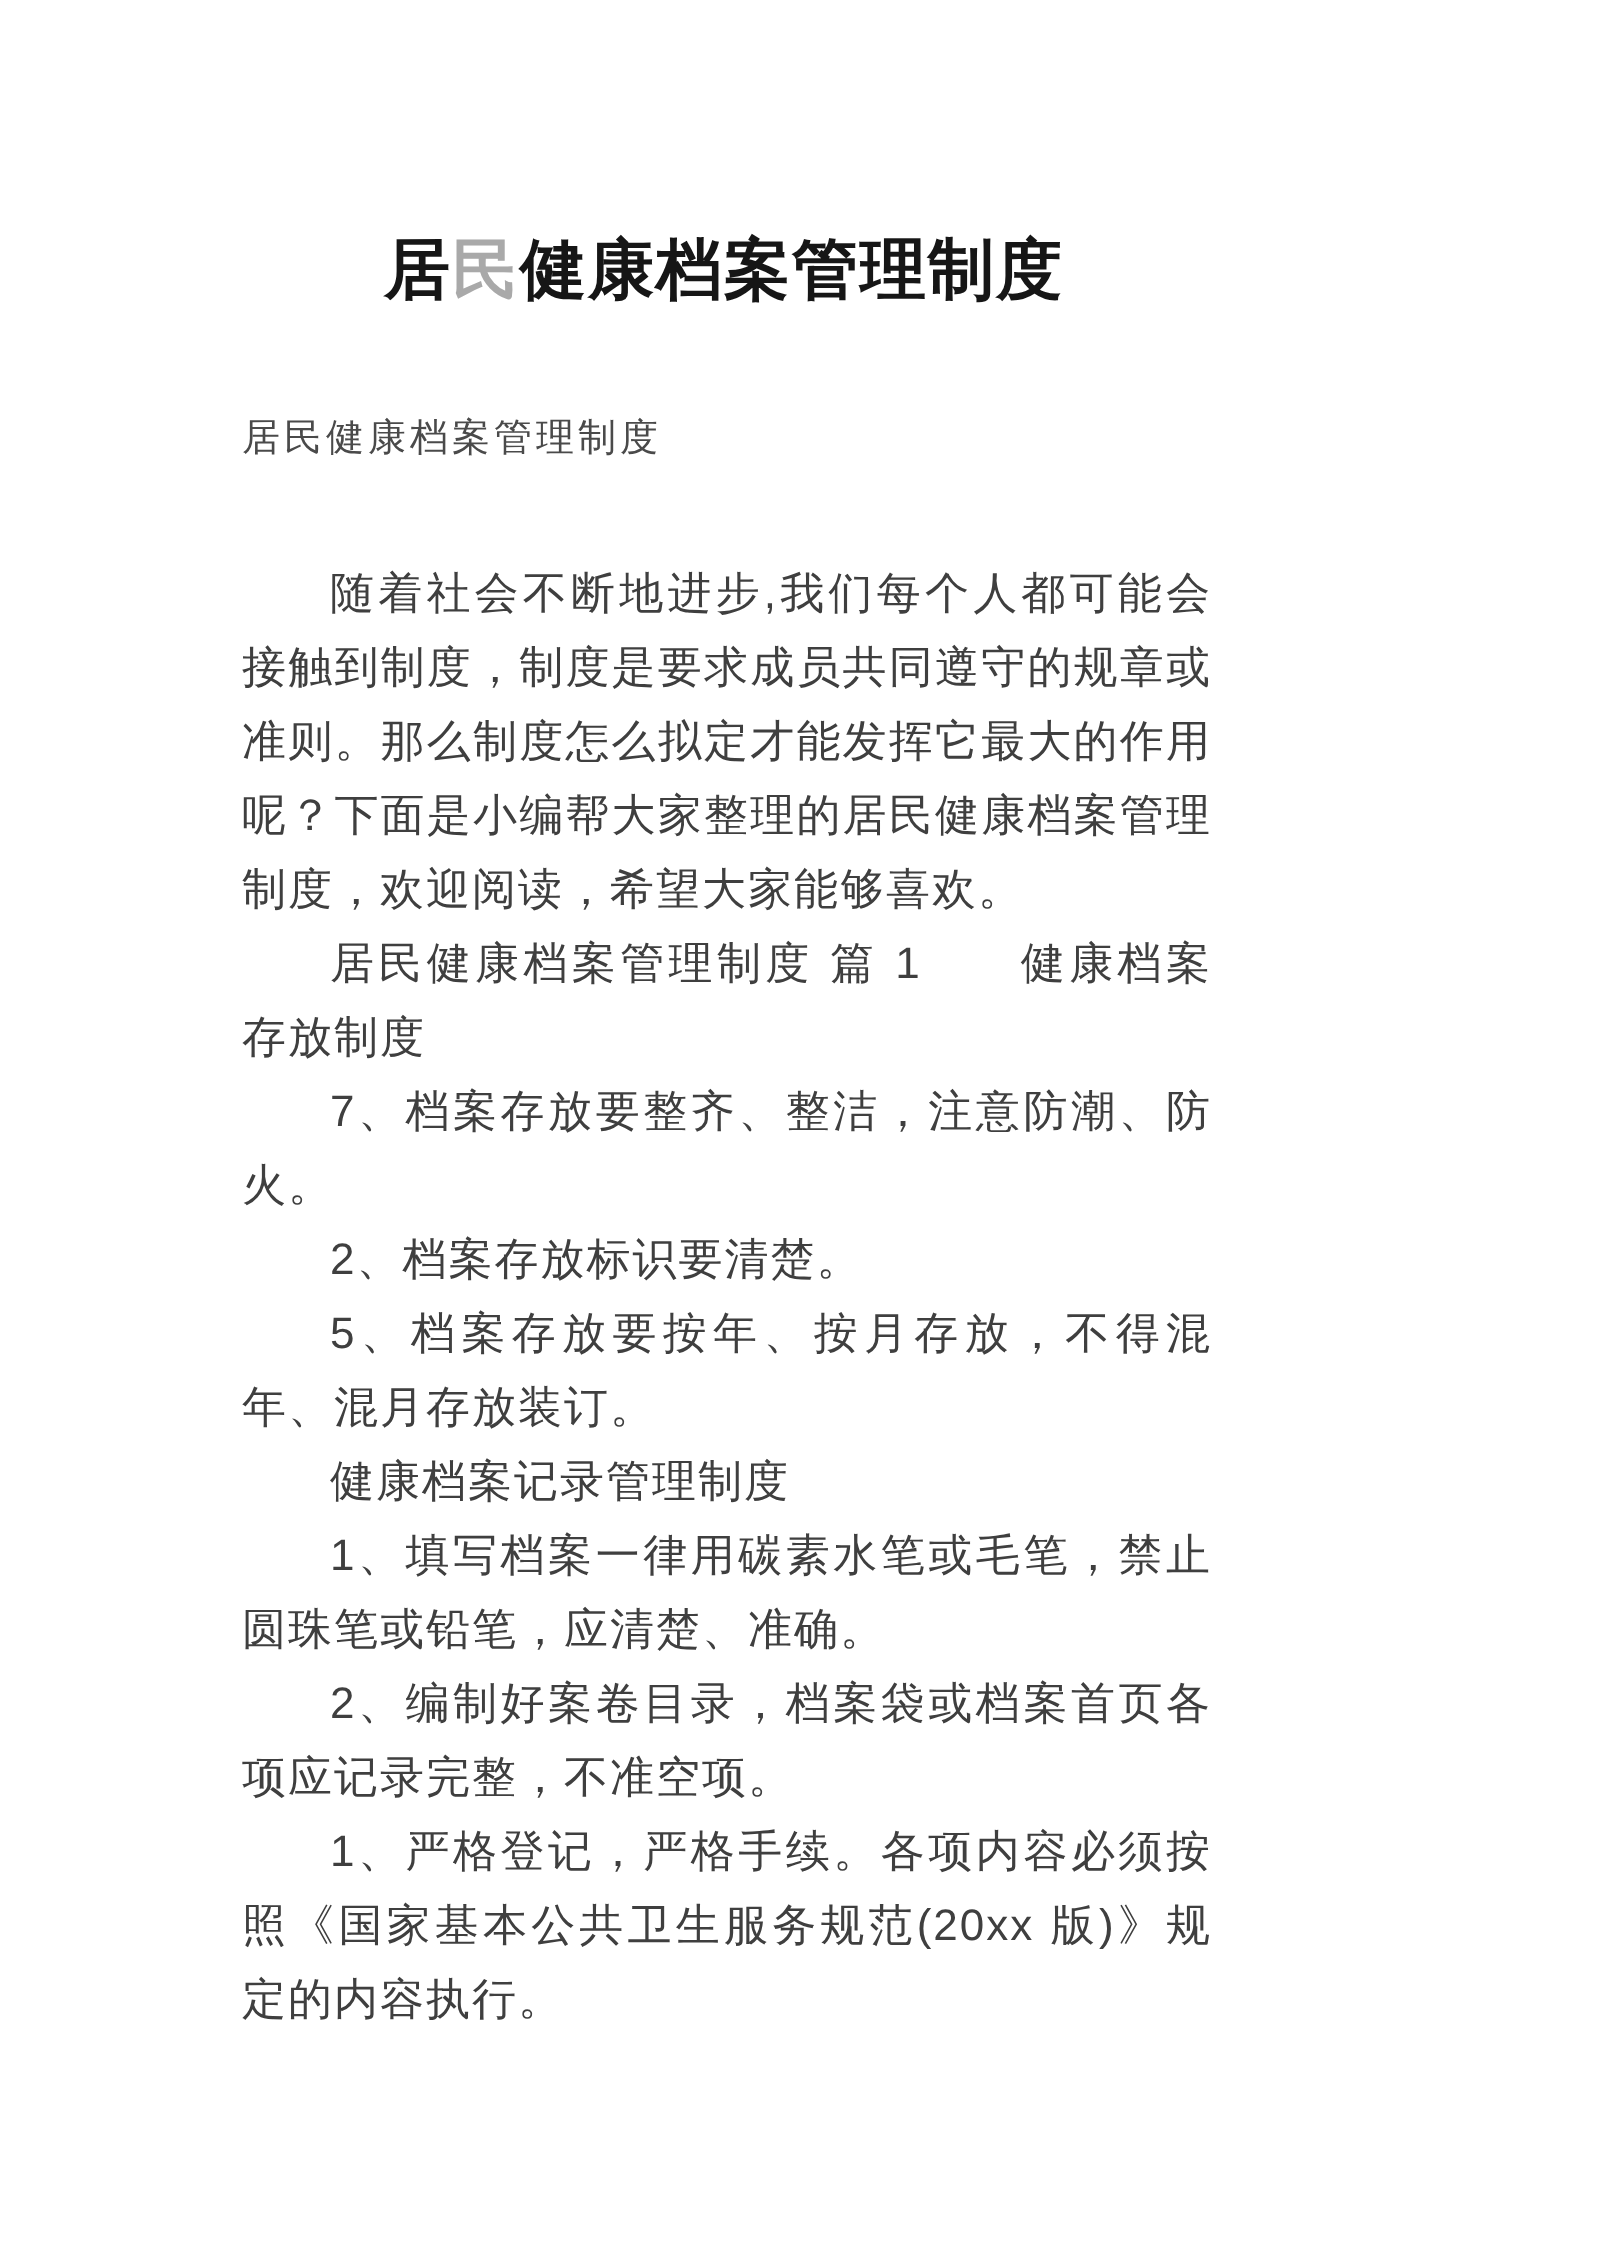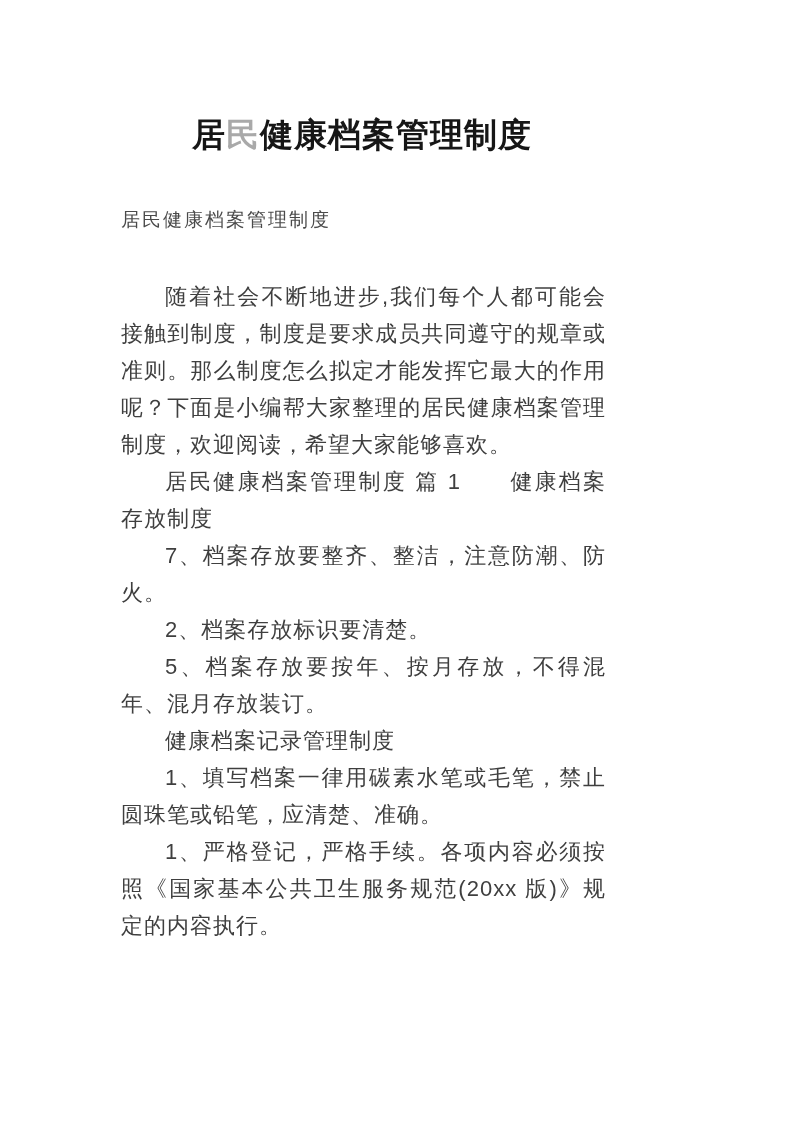--- a/index.html
+++ b/index.html
@@ -59,16 +59,17 @@
   <div class="doc-subtitle">居民健康档案管理制度</div>
 
   <div class="doc-body">
     <p>随着社会不断地进步,我们每个人都可能会接触到制度，制度是要求成员共同遵守的规章或准则。那么制度怎么拟定才能发挥它最大的作用呢？下面是小编帮大家整理的居民健康档案管理制度，欢迎阅读，希望大家能够喜欢。</p>
     <p>居民健康档案管理制度 篇 1　　健康档案存放制度</p>
     <p>7、档案存放要整齐、整洁，注意防潮、防火。</p>
     <p>2、档案存放标识要清楚。</p>
     <p>5、档案存放要按年、按月存放，不得混年、混月存放装订。</p>
     <p>健康档案记录管理制度</p>
     <p>1、填写档案一律用碳素水笔或毛笔，禁止圆珠笔或铅笔，应清楚、准确。</p>
+    <p>2、编制好案卷目录，档案袋或档案首页各项应记录完整，不准空项。</p>
     <p>1、严格登记，严格手续。各项内容必须按照《国家基本公共卫生服务规范(20xx 版)》规定的内容执行。</p>
   </div>
 
 </div>
 
 </body></html>

